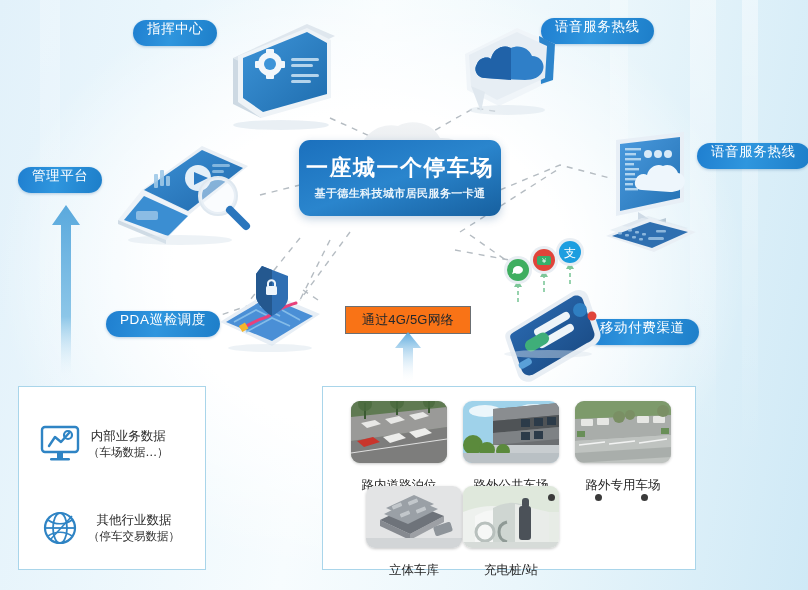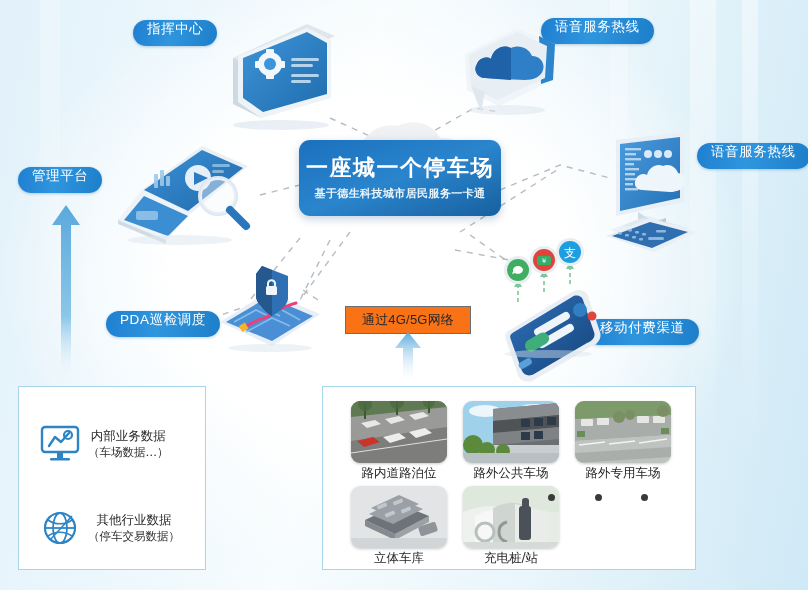--- a/index.html
+++ b/index.html
@@ -56,21 +56,21 @@
 
   .src-row{position:absolute;display:flex;align-items:center;}
   .src-icon{width:44px;height:40px;flex:0 0 44px;margin-right:6px;}
   .src-text{display:flex;flex-direction:column;align-items:center;line-height:1.38;}
   .src-text .l1{font-size:12.5px;color:#2a2a2a;font-family:"DejaVu Serif","Liberation Serif",serif;}
   .src-text .l2{font-size:11.5px;color:#2a2a2a;font-family:"DejaVu Serif","Liberation Serif",serif;}
 
   .ptile{position:absolute;width:96px;}
   .ptile .thumb{width:96px;height:62px;border-radius:9px;overflow:hidden;position:relative;
     box-shadow:0 1px 3px rgba(0,0,0,.22);}
-  .ptile .cap{margin-top:2px;text-align:center;font-size:12.5px;color:#1f1f1f;
+  .ptile .cap{margin-top:14px;text-align:center;font-size:12.5px;color:#1f1f1f;
     font-family:"DejaVu Serif","Liberation Serif",serif;white-space:nowrap;}
   .dots{position:absolute;left:548px;top:494px;width:100px;display:flex;
     justify-content:space-between;align-items:center;}
   .dots span{width:7px;height:7px;border-radius:50%;background:#3a3a3a;display:block;}
 
   svg{display:block;overflow:visible;}
 </style>
 </head>
 <body>
 
@@ -466,21 +466,21 @@
             <circle cx="10" cy="44" r="10"></circle>
             <circle cx="24" cy="49" r="8"></circle>
             <circle cx="40" cy="50" r="7"></circle>
           </g>
         <rect y="52" width="96" height="10" fill="#b9c0c4"></rect>
       </svg>
     </div>
     <div class="cap">路外公共车场</div>
   </div>
 
-  <div class="ptile" style="left:351px;top:486px;">
+  <div class="ptile" style="left:366px;top:486px;">
     <div class="thumb">
       <svg viewBox="0 0 96 62" width="96" height="62">
         <rect width="96" height="62" fill="#e3e4e5"></rect>
         <g fill="#6e737a">
           <path d="M14 34 L48 18 L78 30 L44 48 Z"></path>
           <path d="M14 34 L44 48 L44 54 L14 40 Z" opacity=".8"></path>
           <path d="M78 30 L44 48 L44 54 L78 36 Z" opacity=".6"></path>
         </g>
         <g fill="#9aa0a6">
           <path d="M18 28 L48 13 L72 23 L42 38 Z"></path>

